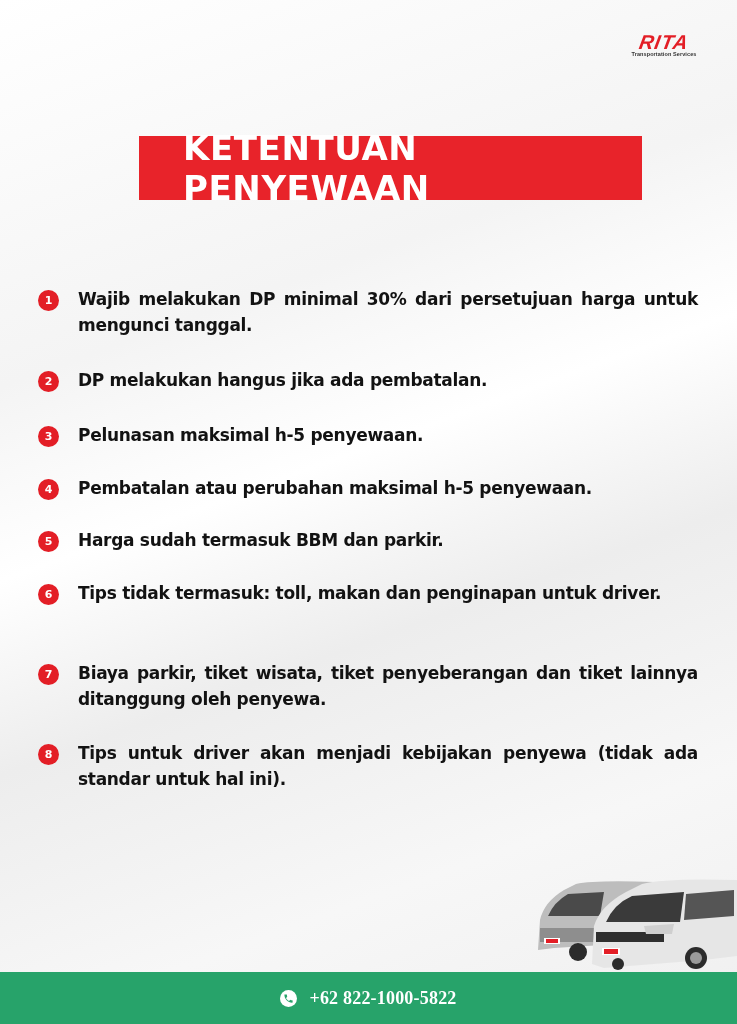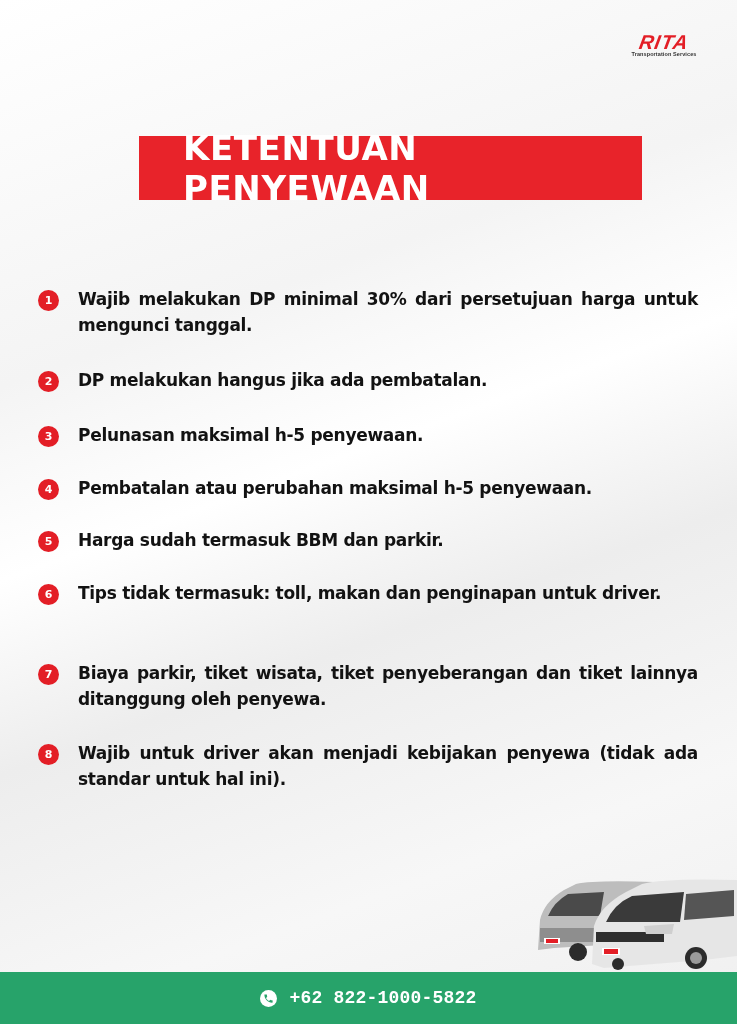--- a/index.html
+++ b/index.html
@@ -121,21 +121,21 @@
       width: 17px;
       height: 17px;
       border-radius: 50%;
       background: #ffffff;
       display: inline-flex;
       align-items: center;
       justify-content: center;
       margin-right: 12px;
     }
     .phone-number {
-      font-family: Liberation Mono, monospace;
+      font-family: Liberation Serif, serif;
       font-weight: bold;
       font-size: 18px;
       letter-spacing: 0.2px;
     }
   </style>
 </head>
 <body>
 
 <div class="logo">
   <div class="logo-mark">RITA</div>
@@ -170,21 +170,21 @@
   <li class="rule" style="top:294px">
     <span class="rule-badge">6</span>
     <span class="rule-text">Tips tidak termasuk: toll, makan dan penginapan untuk driver.</span>
   </li>
   <li class="rule" style="top:374px">
     <span class="rule-badge">7</span>
     <span class="rule-text">Biaya parkir, tiket wisata, tiket penyeberangan dan tiket lainnya ditanggung oleh penyewa.</span>
   </li>
   <li class="rule" style="top:454px">
     <span class="rule-badge">8</span>
-    <span class="rule-text">Wajib untuk driver akan menjadi kebijakan penyewa (tidak ada standar untuk hal ini).</span>
+    <span class="rule-text">Tips untuk driver akan menjadi kebijakan penyewa (tidak ada standar untuk hal ini).</span>
   </li>
 </ul>
 
 <div class="vans" title="Two white Toyota HiAce vans with RITA plates">
   <svg width="203" height="100" viewBox="0 0 203 100">
 
     <g>
       <path d="M4 78 L6 48 Q10 30 30 18 L42 12 Q60 8 120 10 L118 70 L20 76 Z" fill="#bdbdbd"></path>
       <path d="M14 44 Q20 30 34 22 L70 20 L66 44 Z" fill="#4a4a4a"></path>
       <rect x="6" y="56" width="60" height="14" fill="#8e8e8e"></rect>

